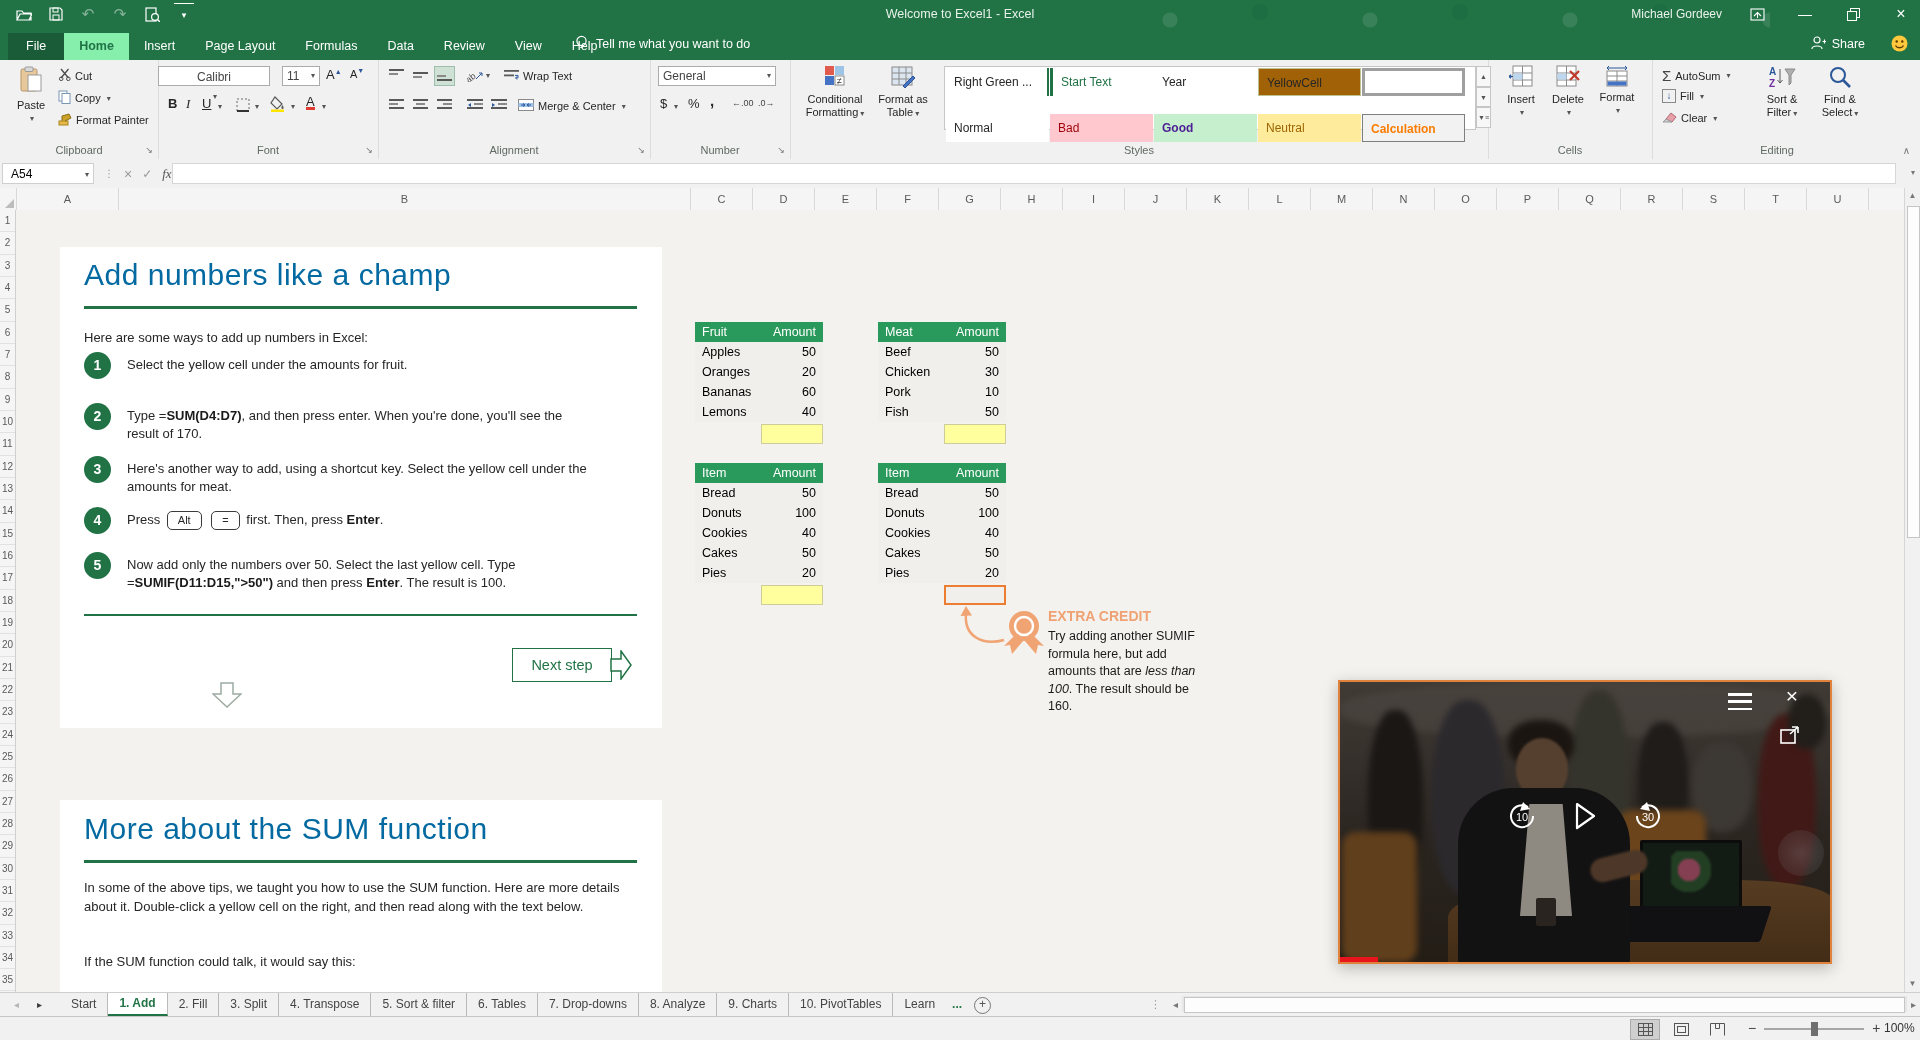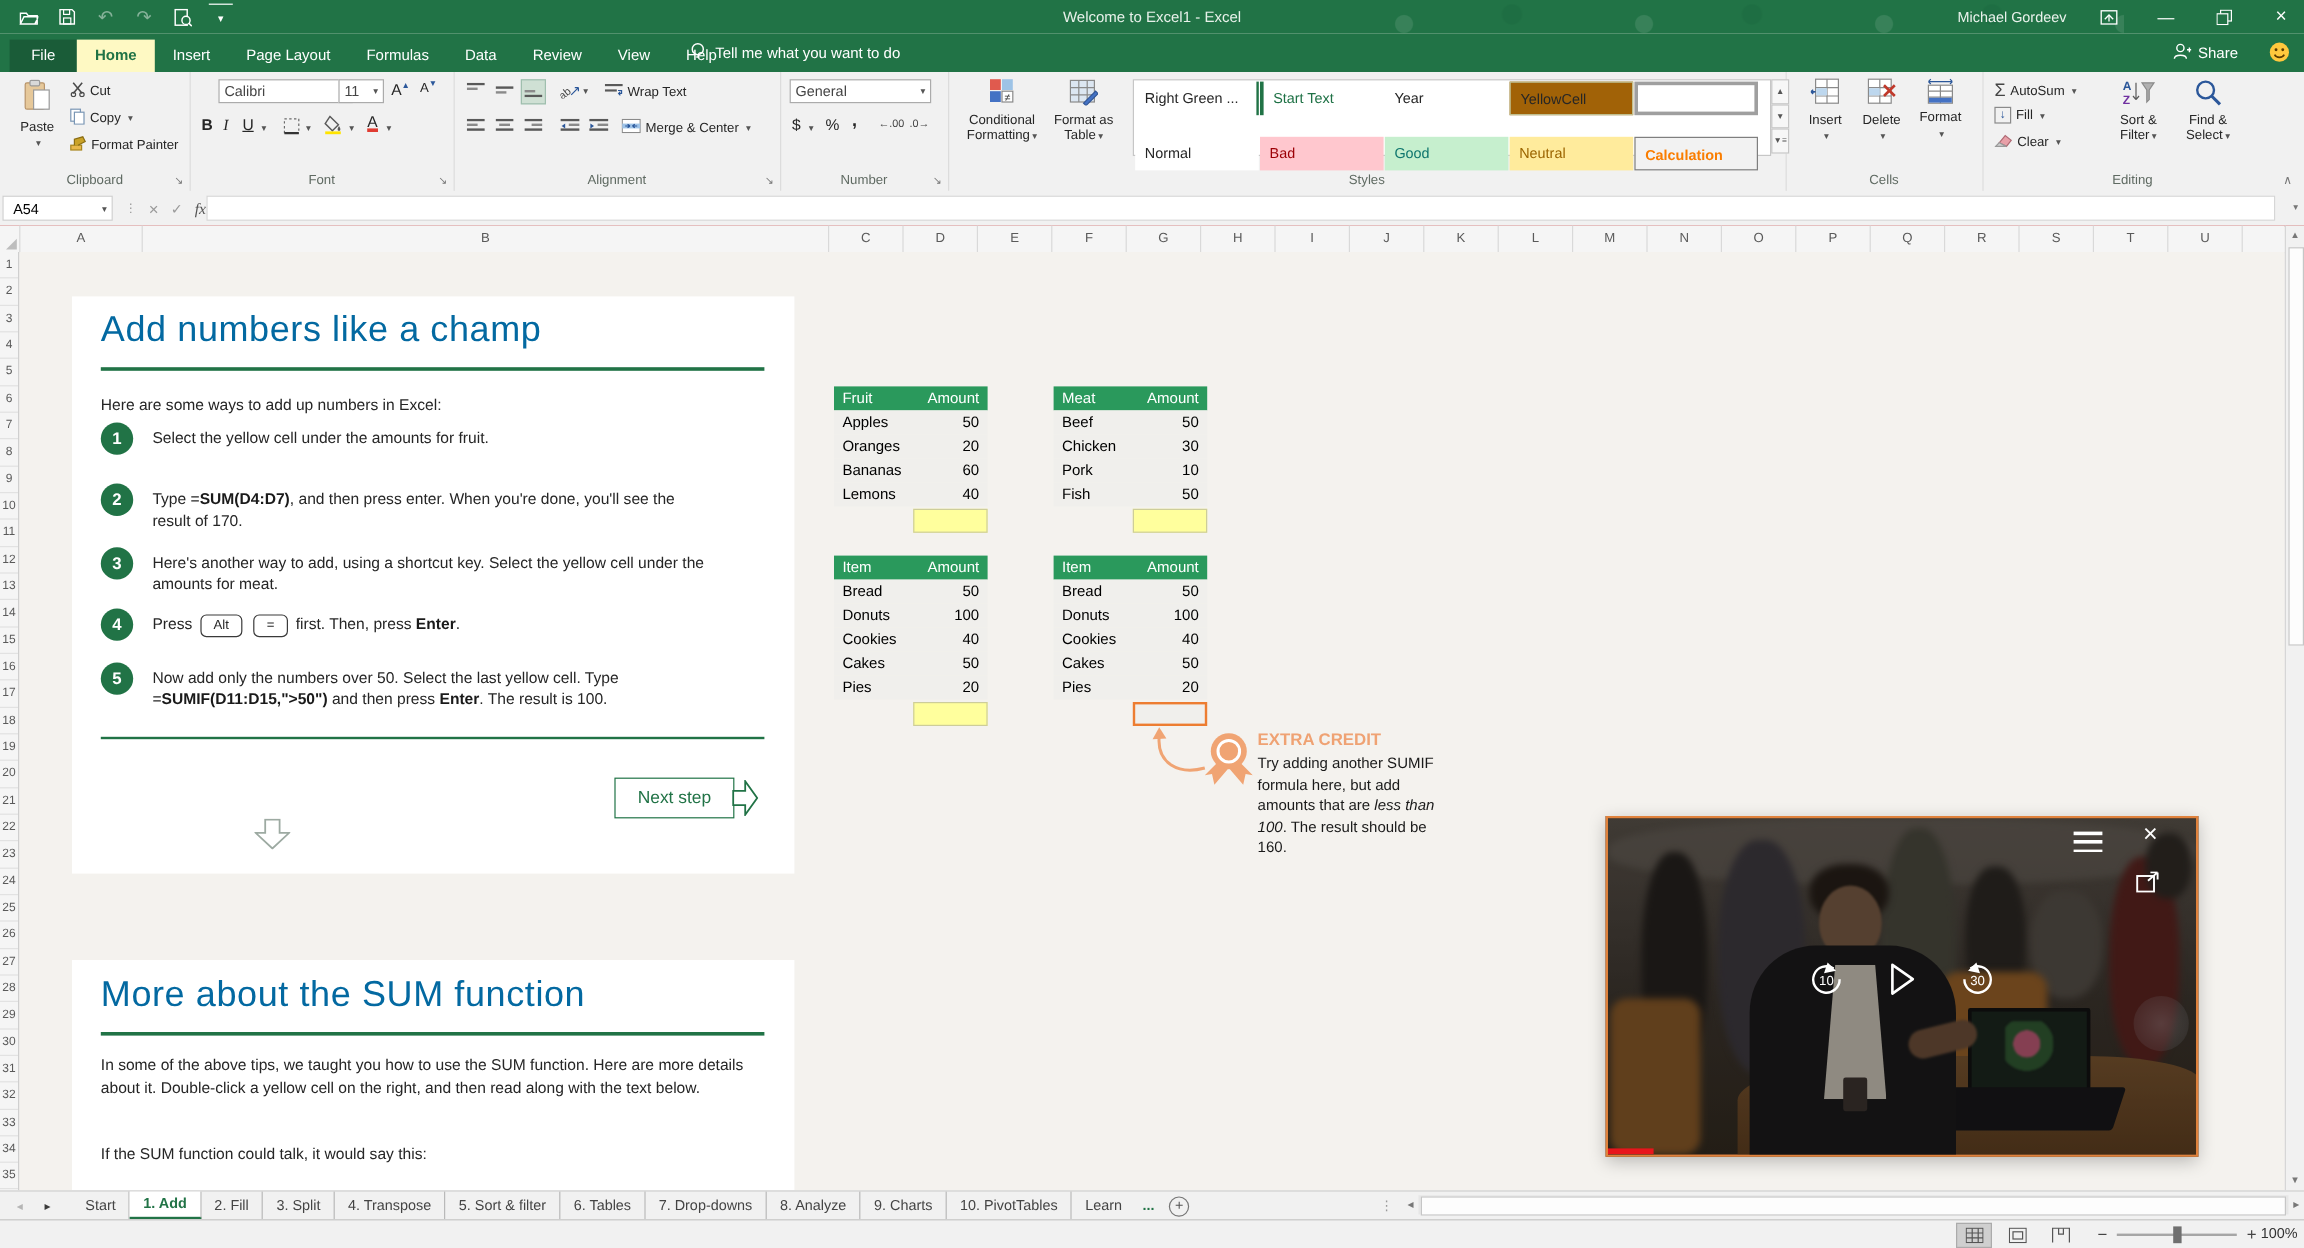--- a/index.html
+++ b/index.html
@@ -20,21 +20,21 @@
             font-size:12.5px;color:#e8f1ea;}
   #tb-right{position:absolute;right:6px;top:0;height:28px;display:flex;align-items:center;gap:22px;}
   #tb-user{font-size:12px;color:#eaf2ec;}
   .winbtn{display:inline-flex;align-items:center;justify-content:center;width:26px;height:26px;color:#fff;
           font-size:14px;cursor:pointer;}
   
   #tabrow{position:absolute;left:0;top:28px;width:1920px;height:32px;background:#217346;}
   #rtabs{position:absolute;left:8px;top:0;height:32px;display:flex;align-items:flex-end;}
   .rtab{height:27px;line-height:27px;padding:0 15px;font-size:12.5px;color:#fff;cursor:pointer;}
   .rtab.file-tab{background:#1a5c38;padding:0 18px;}
-  .rtab.active{background:#fef9c3;color:#217346;font-weight:bold;}
+  .rtab.active{background:#86efac;color:#217346;font-weight:bold;}
   #tellme{position:absolute;left:575px;top:0;height:32px;display:flex;align-items:center;gap:8px;
           color:#fff;font-size:12.5px;cursor:pointer;}
   #share{position:absolute;right:55px;top:0;height:32px;display:flex;align-items:center;gap:6px;color:#fff;
          font-size:12.5px;cursor:pointer;}
   #smiley{position:absolute;right:12px;top:7px;cursor:pointer;}
   
   #ribbon{position:absolute;left:0;top:60px;width:1920px;height:100px;background:#f1f1f1;
           border-bottom:1px solid #d2d2d2;font-size:11px;color:#444;}
   .rgroup{position:absolute;top:0;height:99px;border-right:1px solid #dcdcdc;}
   .glabel{position:absolute;bottom:3px;left:0;width:100%;text-align:center;color:#5f6a62;font-size:11px;}
@@ -54,21 +54,21 @@
   #gallery{position:absolute;left:154px;top:6px;width:528px;height:60px;background:#fff;
            border:1px solid #c6c6c6;display:grid;grid-template-columns:repeat(5,103px);
            grid-auto-rows:28px;gap:18px 1px;padding:1px;box-sizing:content-box;}
   .gcell{height:28px;line-height:28px;padding-left:8px;font-size:12px;color:#262626;cursor:pointer;
          box-sizing:border-box;overflow:hidden;white-space:nowrap;background:#fff;}
   .s-rightgreen{border-right:2px solid #217346;}
   .s-starttext{color:#1e7145;border-left:3px solid #217346;}
   .s-yellow{background:#a16207;border:1px solid #bfbf8f;}
   .s-blank{border:3px solid #9f9f9f;}
   .s-bad{background:#ffc7ce;color:#9c0006;}
-  .s-good{background:#c6efce;color:#0f766e;}
+  .s-good{background:#c6efce;color:#4c1d95;font-weight:bold;}
   .s-neutral{background:#ffeb9c;color:#9c6500;}
   .s-calc{background:#f2f2f2;color:#fa7d00;border:1px solid #7f7f7f;font-weight:bold;}
   #galscroll{position:absolute;left:686px;top:6px;width:15px;height:62px;display:flex;flex-direction:column;}
   #galscroll span{flex:1;border:1px solid #c6c6c6;background:#f7f7f7;font-size:7px;text-align:center;
                   display:flex;align-items:center;justify-content:center;cursor:pointer;color:#555;}
   
   #formulabar{position:absolute;left:0;top:160px;width:1920px;height:28px;background:#f1f1f1;
               border-bottom:1px solid #b91c1c;}
   #namebox{position:absolute;left:2px;top:3px;width:92px;height:21px;background:#fff;border:1px solid #cfcfcf;
            font-size:12px;line-height:21px;padding-left:8px;box-sizing:border-box;cursor:text;}
@@ -292,21 +292,21 @@
               <rect x="1" y="9" width="9" height="4" fill="#e8b84b" stroke="#a8861d"></rect>
               <path d="M4 9 L4 4 L11 2 L13 6 L7 9" fill="#c9a227" stroke="#8a6d14"></path>
             </svg></span>
         <span>Format Painter</span>
       </div>
       <div class="glabel">Clipboard</div>
       <span class="launcher">↘</span>
     </div>
 
     <div class="rgroup" style="left:158px;width:220px;">
-      <div class="selbox" style="position:absolute;left:24px;top:6px;width:112px;">
+      <div class="selbox" style="position:absolute;left:0;top:6px;width:112px;flex-direction:column;">
         <span>Calibri</span>
           <span class="dd">▾</span>
       </div>
       <div class="selbox" style="position:absolute;left:124px;top:6px;width:38px;">
         <span>11</span>
           <span class="dd">▾</span>
       </div>
       <span class="fmtbtn" style="position:absolute;left:168px;top:7px;">A<sup style="font-size:7px;color:#2b579a;">▲</sup></span>
       <span class="fmtbtn" style="position:absolute;left:192px;top:7px;font-size:11px;">A<sup style="font-size:7px;color:#2b579a;">▼</sup></span>
       <span class="fmtbtn" style="position:absolute;left:10px;top:36px;font-weight:bold;">B</span>

